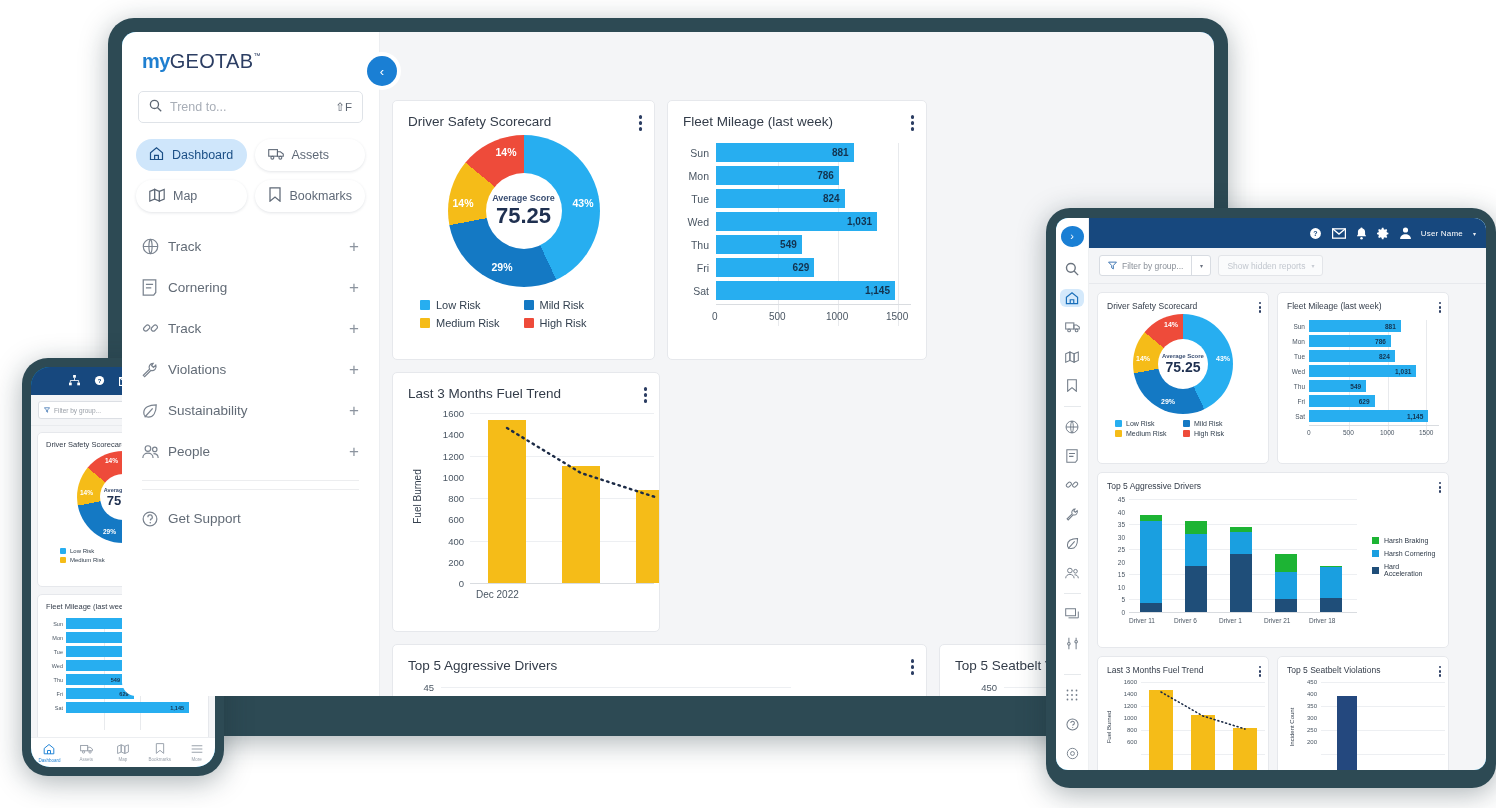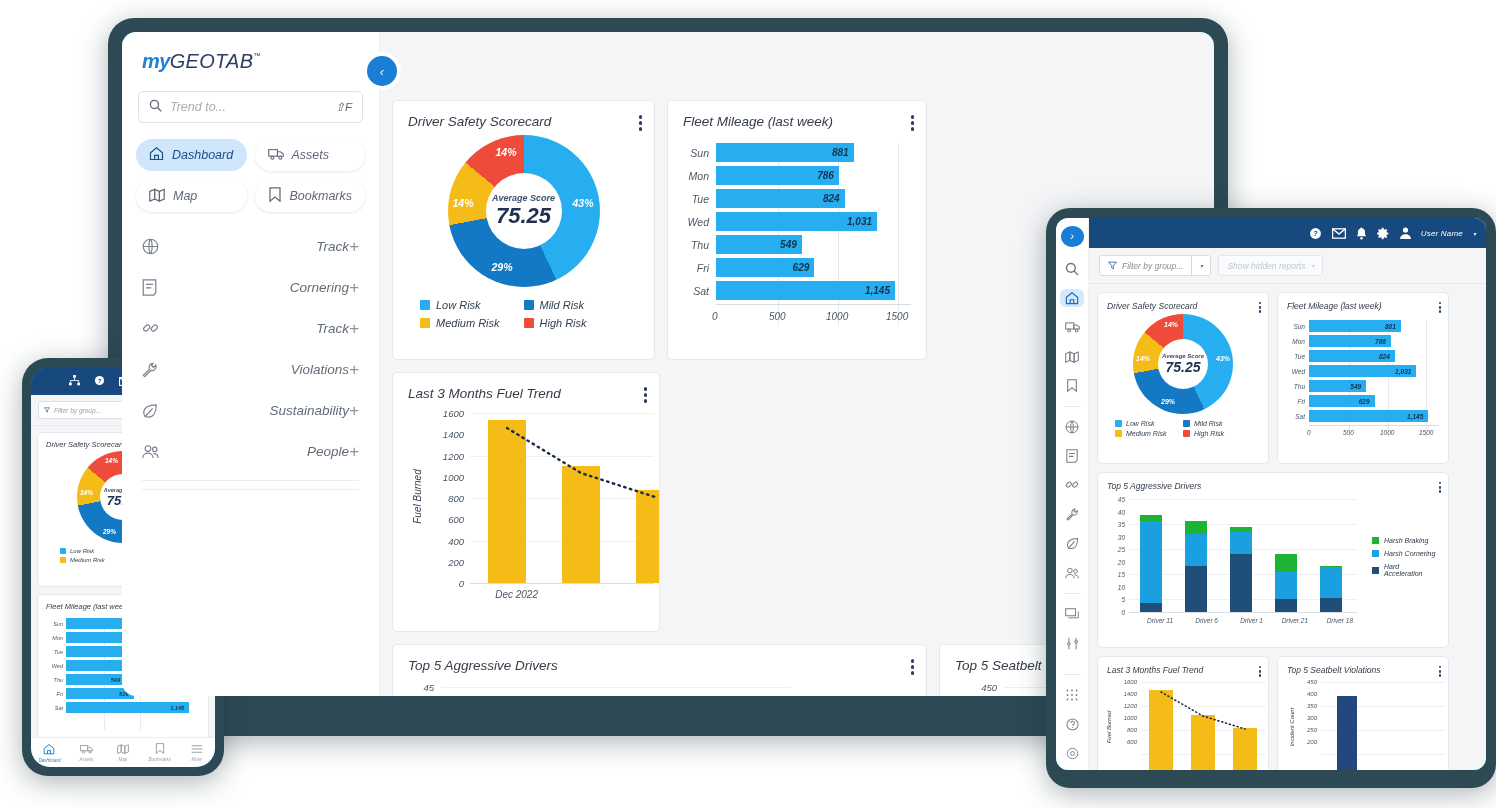--- a/index.html
+++ b/index.html
@@ -14,21 +14,20 @@
   .device {
     position: absolute;
     background: #2d4a54;
     border-radius: 28px;
     box-shadow: 0 6px 28px rgba(20,40,50,.35);
   }
   .device-screen {
     position: absolute;
     background: #0ea5e9;
     overflow: hidden;
-    font-style: italic;
   }
 
   
   #desktop-device { left: 108px; top: 18px; width: 1120px; height: 718px; border-radius: 26px; }
   #desktop-screen { left: 14px; top: 14px; width: 1092px; height: 664px; border-radius: 14px; }
 
   
   #tablet-device { left: 1046px; top: 208px; width: 450px; height: 580px; border-radius: 24px; }
   #tablet-screen { left: 10px; top: 10px; width: 430px; height: 552px; border-radius: 12px; }
 
@@ -100,21 +99,21 @@
     padding-left: 13px;
     background: #fff; box-shadow: 0 1px 3px rgba(40,55,80,.13);
     color: #5f6977; font-size: 12.5px;
   }
   .pill.active { background: #cfe6fb; color: #1b4f86; box-shadow: none; }
 
   .navlist { margin-top: 14px; }
   .navitem {
     display: flex; align-items: center;
     height: 41px; padding: 0 20px 0 20px;
-    color: #626b76; font-size: 13.5px; text-align: right;
+    color: #626b76; font-size: 13.5px;
   }
   .navitem .ic { width: 26px; display: flex; align-items: center; color: #7a838f; }
   .navitem .lbl { flex: 1; }
   .navitem .plus { color: #8c949f; font-size: 17px; line-height: 1; }
   .navsep { height: 1px; background: #ecedef; margin: 8px 20px; }
   .badge {
     background: #ee3b3b; color: #fff; font-size: 11px; font-weight: bold;
     border-radius: 11px; padding: 2px 9px;
   }
 
@@ -172,21 +171,21 @@
   .vchart { position: relative; }
   .vchart .ytick { position: absolute; right: 0; color: #4a5663; text-align: right; transform: translateY(-50%); }
   .vchart .grid { position: absolute; height: 1px; background: #edeff2; }
   .vchart .axis-title {
     position: absolute; color: #36414f;
     transform-origin: center; transform: rotate(-90deg);
     white-space: nowrap;
   }
   .vbar { position: absolute; bottom: 0; }
   .vbar .seg { width: 100%; }
-  .xlabel { position: absolute; color: #4a5663; text-align: right; }
+  .xlabel { position: absolute; color: #4a5663; text-align: left; }
   .vlegend { position: absolute; }
   .vlegend .row { display: flex; align-items: center; gap: 8px; margin-bottom: 9px; }
   .vlegend .sw { width: 11px; height: 11px; }
   .vlegend .tx { color: #2e3a48; }
   .trendline { position: absolute; left: 0; top: 0; pointer-events: none; }
 
   
   .rail {
     position: absolute; left: 0; top: 0; width: 33px; height: 100%;
     background: #fff; border-right: 1px solid #eef0f2;
@@ -420,20 +419,30 @@
           </span>
           <span class="lbl">People</span>
           <span class="plus">+</span>
         </div>
 
         <div class="navsep"></div>
 
 
         <div class="navsep"></div>
 
+        <div class="navitem">
+          <span class="ic">
+            <svg width="16" height="16" viewBox="0 0 18 18" fill="none" stroke="#7a838f" stroke-width="1.4">
+                <circle cx="9" cy="9" r="7.7"></circle>
+                <path d="M6.6 7a2.5 2.5 0 1 1 3 2.4v1.3"></path>
+                <circle cx="9.3" cy="13.2" r=".9" fill="#7a838f" stroke="none"></circle>
+              </svg>
+          </span>
+          <span class="lbl">Get Support</span>
+        </div>
       </div>
     </div>
 
     <div class="collapse-btn">‹</div>
 
     <div class="content">
       <div class="cards" style="padding-top:68px;">
 
         <div class="card" style="width:263px; height:260px;">
           <div class="card-title">Driver Safety Scorecard</div>

